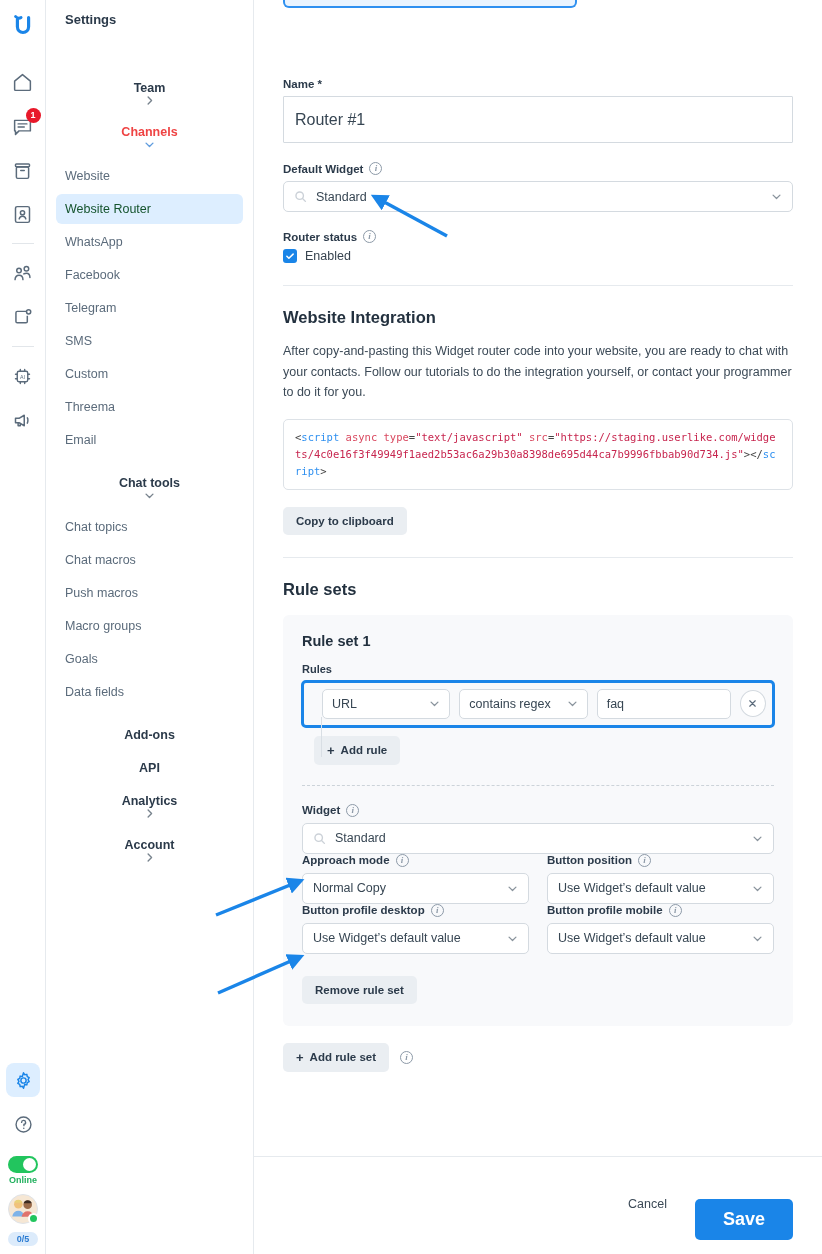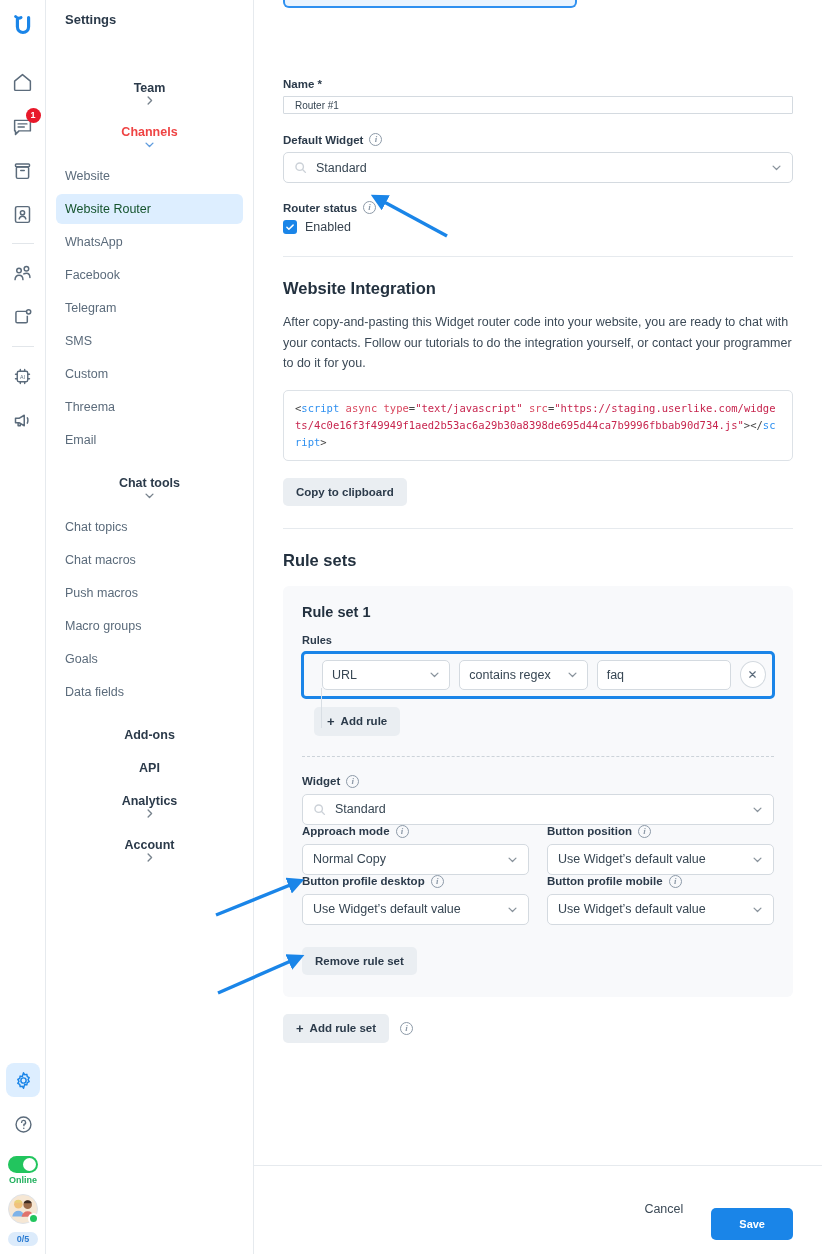--- a/index.html
+++ b/index.html
@@ -97,23 +97,23 @@
   .fld-row { display: flex; align-items: center; gap: 6px; margin-bottom: 6px; }
   .fld-row .fld { margin-bottom: 0; }
   .info-i {
     width: 13px; height: 13px; border-radius: 50%;
     border: 1px solid #8d9aa8; color: #8d9aa8;
     font-size: 9px; line-height: 11px; text-align: center;
     font-family: "Liberation Serif", serif; font-style: italic; font-weight: bold;
     display: inline-block; flex: 0 0 13px;
   }
   .input {
-    width: 100%; height: 18px; border: 1px solid #d4dae0; border-radius: 1px;
+    width: 100%; height: 47px; border: 1px solid #d4dae0; border-radius: 1px;
     background: #fff; display: flex; align-items: center;
-    padding: 0 11px; font-size: 10px; color: #374653;
+    padding: 0 11px; font-size: 16px; color: #374653;
   }
   .select {
     width: 100%; height: 31px; border: 1px solid #d4dae0; border-radius: 5px;
     background: #fff; display: flex; align-items: center;
     padding: 0 10px; font-size: 12.5px; color: #374653;
     justify-content: space-between; cursor: pointer;
   }
   .select .left { display:flex; align-items:center; gap: 9px; }
   .search-ico { width: 13px; height: 13px; opacity:.45; }
   .caret { width: 11px; height: 11px; opacity: .65; }
@@ -191,21 +191,21 @@
     border-top: 1px solid #e6eaee; background: #fff;
     display:flex; align-items:center; justify-content:flex-end;
     gap: 16px; padding: 11px 29px 14px 29px;
   }
   .btn-cancel {
     background:none; border:none; font-size:12.5px; color:#3c4a57;
     cursor:pointer; padding: 9px 12px; font-family: inherit;
   }
   .btn-save {
     background:#1a85e8; color:#fff; border:none; border-radius:5px;
-    font-size:11px; font-weight:bold; padding: 10px 28px; cursor:pointer;
+    font-size:18px; font-weight:bold; padding: 10px 28px; cursor:pointer;
     font-family: inherit;
     margin-top: 31px;
   }
   .arrow-layer {
     position: absolute; inset: 0; pointer-events: none; z-index: 20;
   }
 </style>
 </head>
 <body>
 

